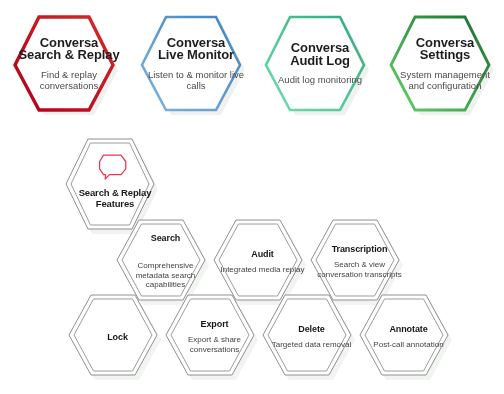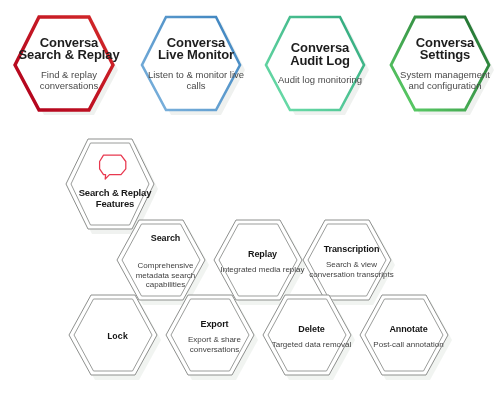--- a/index.html
+++ b/index.html
@@ -184,44 +184,44 @@
     </div>
   </div>
 
   <div class="hx-wrap feat" style="left:209px;top:215px;width:108px;height:96px;">
     <svg class="hx-svg" width="108" height="96" viewBox="0 0 108 96" aria-hidden="true">
       <polygon points="31,10 75,10 97,50 75,90 31,90 9,50" fill="#eef2ee" opacity="0.85"></polygon>
       <polygon points="27,5 71,5 93,45 71,85 27,85 5,45" fill="#ffffff" stroke="#8e908e" stroke-width="1" stroke-linejoin="miter"></polygon>
       <polygon points="29.5,9 68.5,9 88,45 68.5,81 29.5,81 10,45" fill="#ffffff" stroke="#9b9d9b" stroke-width="1" stroke-linejoin="miter"></polygon>
     </svg>
     <div class="hx-text" style="padding-bottom:3px;padding-right:1px;">
-      <div class="f-title">Replay</div>
+      <div class="f-title">Audit</div>
       <div class="f-desc">Integrated media replay</div>
     </div>
   </div>
 
-  <div class="hx-wrap feat" style="left:298px;top:215px;width:108px;height:96px;">
+  <div class="hx-wrap feat" style="left:306px;top:215px;width:108px;height:96px;">
     <svg class="hx-svg" width="108" height="96" viewBox="0 0 108 96" aria-hidden="true">
       <polygon points="31,10 75,10 97,50 75,90 31,90 9,50" fill="#eef2ee" opacity="0.85"></polygon>
       <polygon points="27,5 71,5 93,45 71,85 27,85 5,45" fill="#ffffff" stroke="#8e908e" stroke-width="1" stroke-linejoin="miter"></polygon>
       <polygon points="29.5,9 68.5,9 88,45 68.5,81 29.5,81 10,45" fill="#ffffff" stroke="#9b9d9b" stroke-width="1" stroke-linejoin="miter"></polygon>
     </svg>
     <div class="hx-text" style="padding-bottom:3px;padding-right:1px;">
       <div class="f-title">Transcription</div>
       <div class="f-desc">Search &amp; view conversation transcripts</div>
     </div>
   </div>
 
   <div class="hx-wrap feat" style="left:64px;top:290px;width:108px;height:96px;">
     <svg class="hx-svg" width="108" height="96" viewBox="0 0 108 96" aria-hidden="true">
       <polygon points="31,10 75,10 97,50 75,90 31,90 9,50" fill="#eef2ee" opacity="0.85"></polygon>
       <polygon points="27,5 71,5 93,45 71,85 27,85 5,45" fill="#ffffff" stroke="#8e908e" stroke-width="1" stroke-linejoin="miter"></polygon>
       <polygon points="29.5,9 68.5,9 88,45 68.5,81 29.5,81 10,45" fill="#ffffff" stroke="#9b9d9b" stroke-width="1" stroke-linejoin="miter"></polygon>
     </svg>
-    <div class="hx-text" style="padding-bottom:3px;padding-right:1px;font-family:Liberation Mono, monospace;">
+    <div class="hx-text" style="padding-bottom:3px;padding-right:1px;">
       <div class="f-title">Lock</div>
     </div>
   </div>
 
   <div class="hx-wrap feat" style="left:161px;top:290px;width:108px;height:96px;">
     <svg class="hx-svg" width="108" height="96" viewBox="0 0 108 96" aria-hidden="true">
       <polygon points="31,10 75,10 97,50 75,90 31,90 9,50" fill="#eef2ee" opacity="0.85"></polygon>
       <polygon points="27,5 71,5 93,45 71,85 27,85 5,45" fill="#ffffff" stroke="#8e908e" stroke-width="1" stroke-linejoin="miter"></polygon>
       <polygon points="29.5,9 68.5,9 88,45 68.5,81 29.5,81 10,45" fill="#ffffff" stroke="#9b9d9b" stroke-width="1" stroke-linejoin="miter"></polygon>
     </svg>

